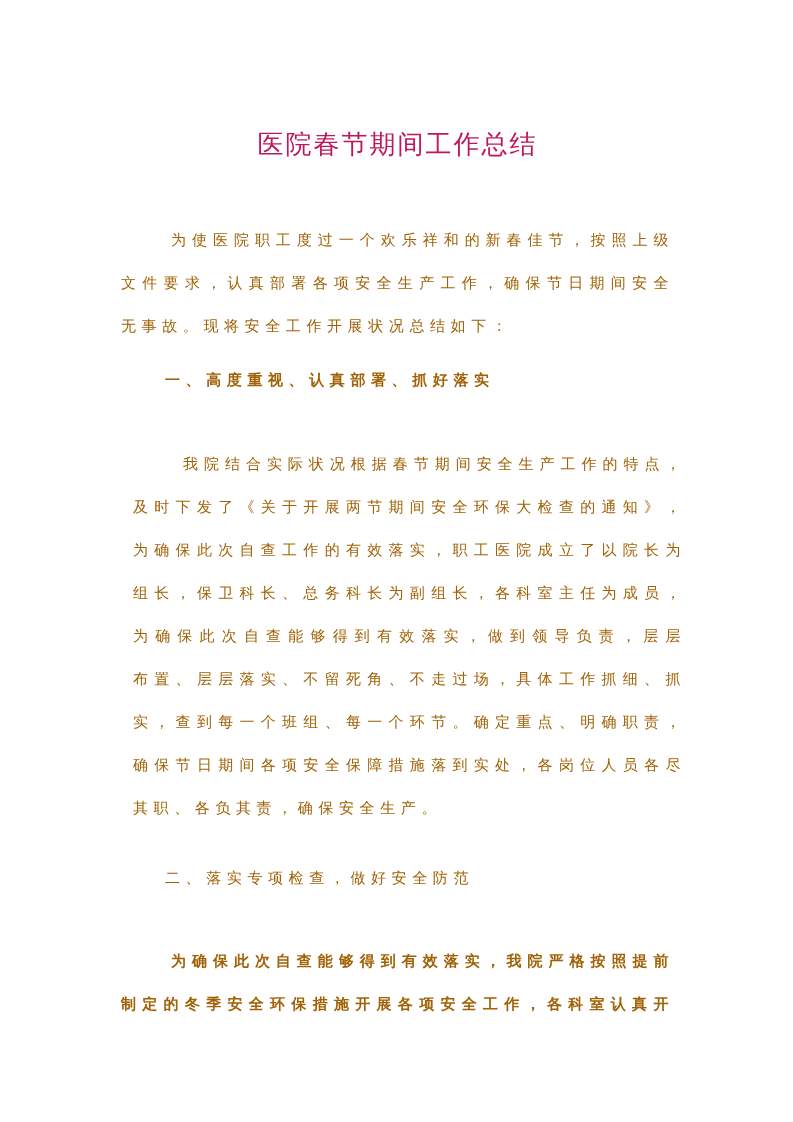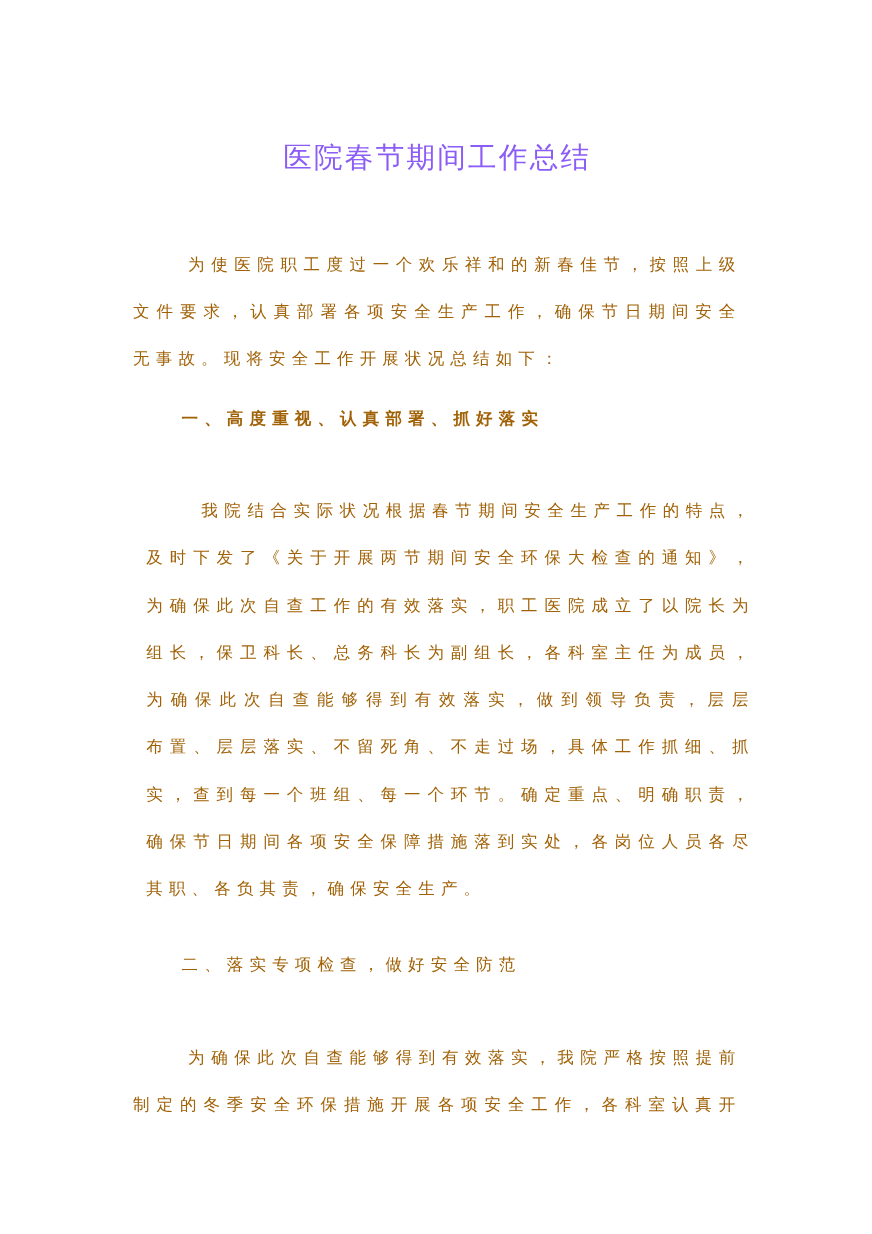--- a/index.html
+++ b/index.html
@@ -23,21 +23,21 @@
     }
     .title {
       position: absolute;
       left: 0;
       top: 124px;
       width: 553px;
       text-align: center;
       font-size: 26px;
       line-height: 40px;
       letter-spacing: 2px;
-      color: #8b5cf6;
+      color: #be185d;
       margin: 0;
       font-weight: normal;
       font-family: "DejaVu Serif", serif;
     }
     .para {
       position: absolute;
       left: 0;
       width: 553px;
       margin: 0;
       font-size: 15px;
@@ -79,22 +79,22 @@
     <span class="line">及时下发了《关于开展两节期间安全环保大检查的通知》，</span>
     <span class="line">为确保此次自查工作的有效落实，职工医院成立了以院长为</span>
     <span class="line">组长，保卫科长、总务科长为副组长，各科室主任为成员，</span>
     <span class="line">为确保此次自查能够得到有效落实，做到领导负责，层层</span>
     <span class="line">布置、层层落实、不留死角、不走过场，具体工作抓细、抓</span>
     <span class="line">实，查到每一个班组、每一个环节。确定重点、明确职责，</span>
     <span class="line">确保节日期间各项安全保障措施落到实处，各岗位人员各尽</span>
     <span class="line last">其职、各负其责，确保安全生产。</span>
   </div>
 
-  <div class="para" style="top:857px;font-family:Liberation Mono, monospace;">
+  <div class="para" style="top:857px;">
     <span class="line last" style="padding-left:44px;">二、落实专项检查，做好安全防范</span>
   </div>
 
-  <div class="para" style="top:940px;">
+  <div class="para" style="top:940px;font-weight:bold;">
     <span class="line" style="padding-left:50px;">为确保此次自查能够得到有效落实，我院严格按照提前</span>
     <span class="line">制定的冬季安全环保措施开展各项安全工作，各科室认真开</span>
   </div>
 
 </div>
 
 </body></html>

